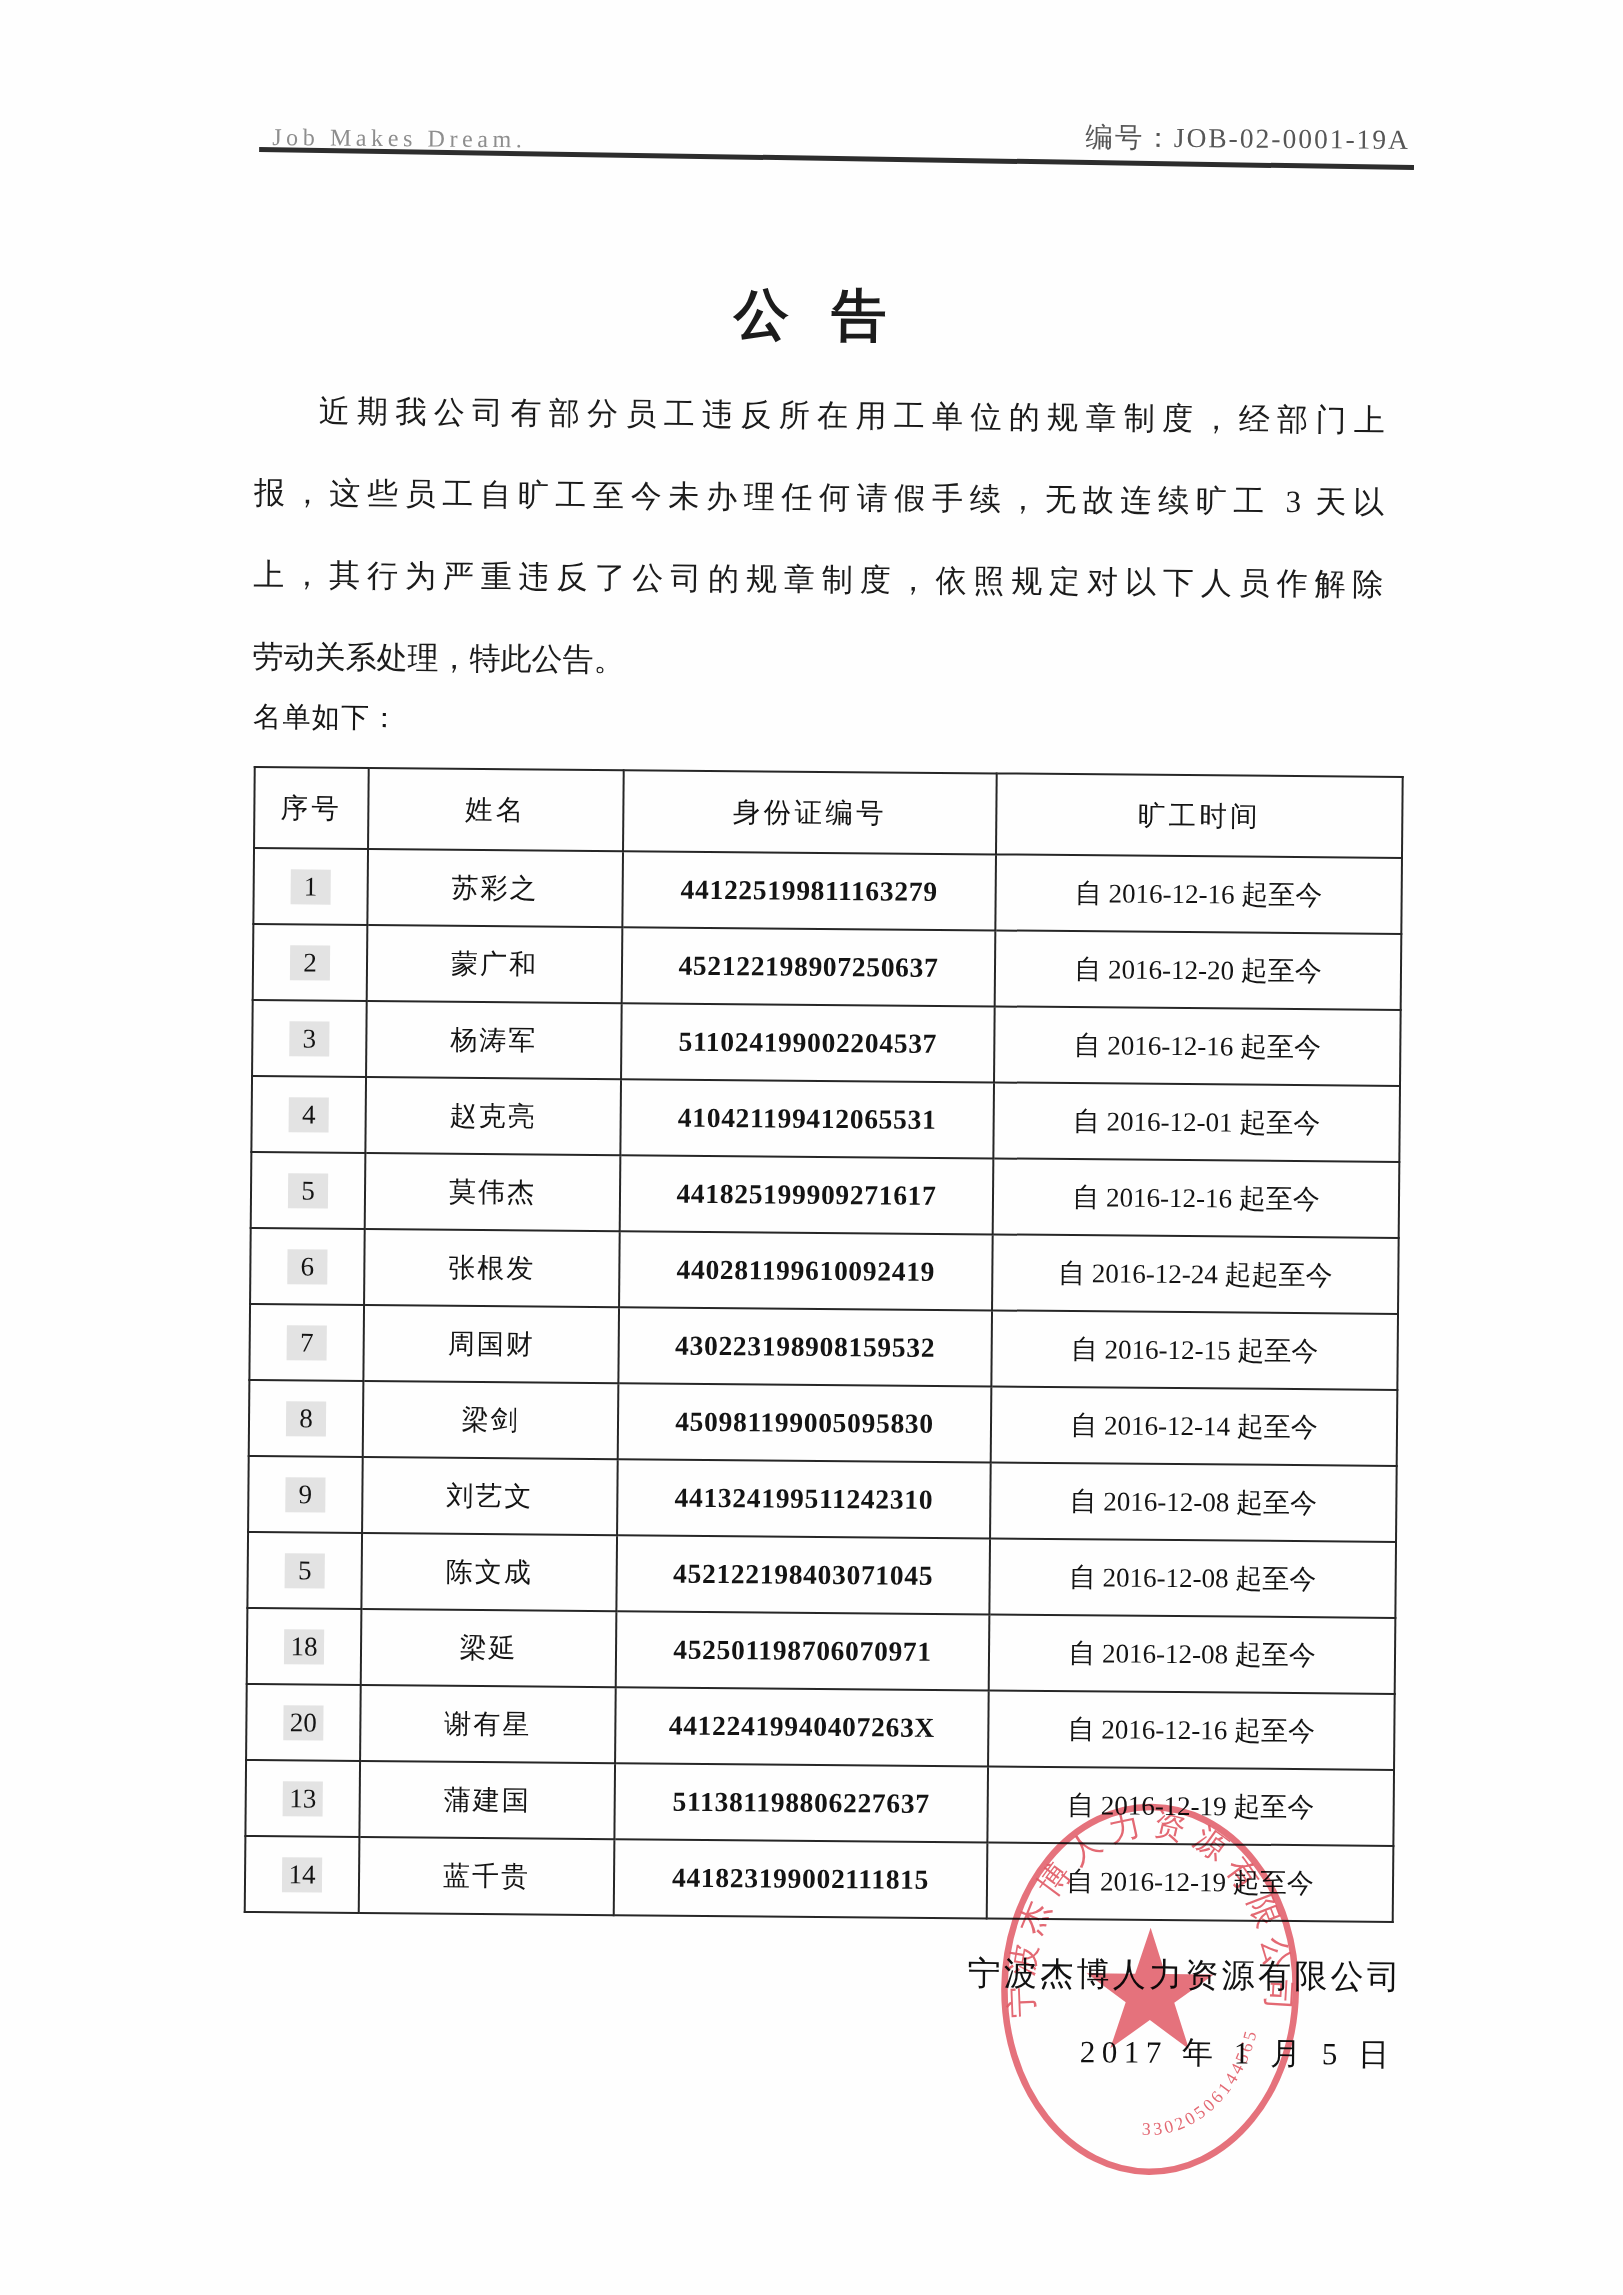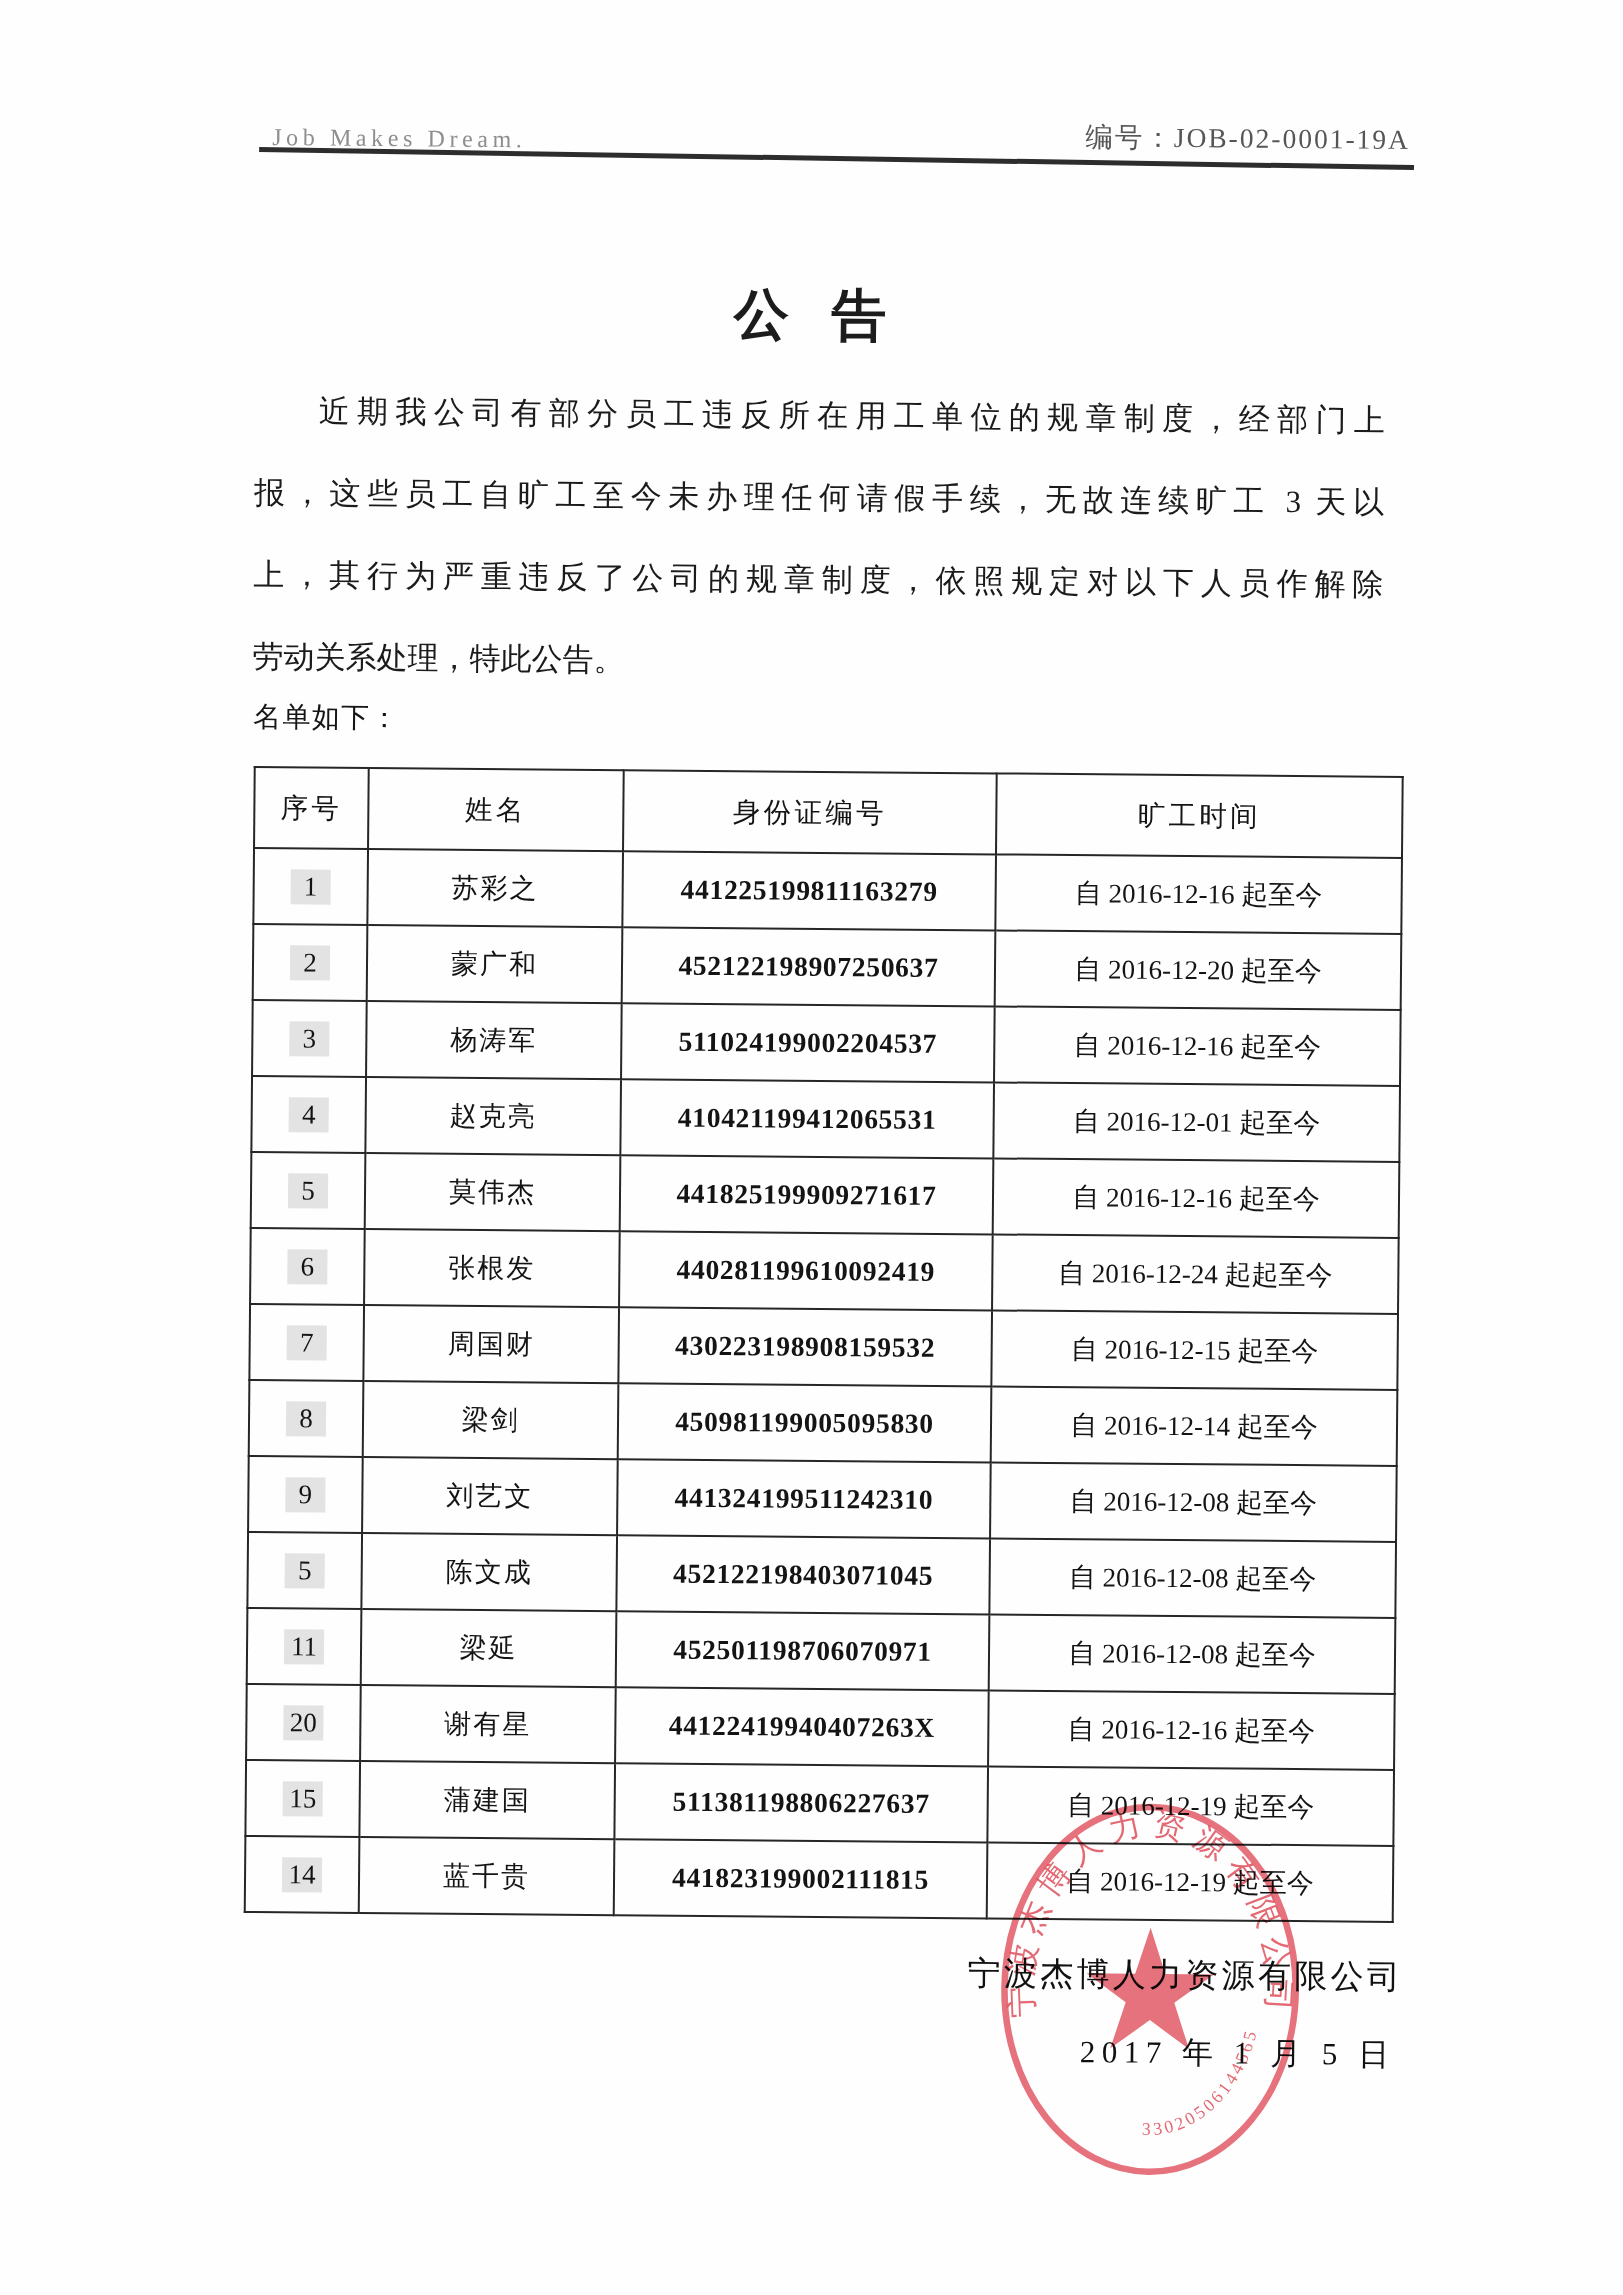--- a/index.html
+++ b/index.html
@@ -138,33 +138,33 @@
             <td class="id-cell">441324199511242310</td>
             <td class="period-cell">自 2016-12-08 起至今</td>
           </tr>
           <tr>
             <td><span class="no-chip">5</span></td>
             <td class="name-cell">陈文成</td>
             <td class="id-cell">452122198403071045</td>
             <td class="period-cell">自 2016-12-08 起至今</td>
           </tr>
           <tr>
-            <td><span class="no-chip">11</span></td>
+            <td><span class="no-chip">18</span></td>
             <td class="name-cell">梁延</td>
             <td class="id-cell">452501198706070971</td>
             <td class="period-cell">自 2016-12-08 起至今</td>
           </tr>
           <tr>
             <td><span class="no-chip">20</span></td>
             <td class="name-cell">谢有星</td>
             <td class="id-cell">44122419940407263X</td>
             <td class="period-cell">自 2016-12-16 起至今</td>
           </tr>
           <tr>
-            <td><span class="no-chip">15</span></td>
+            <td><span class="no-chip">13</span></td>
             <td class="name-cell">蒲建国</td>
             <td class="id-cell">511381198806227637</td>
             <td class="period-cell">自 2016-12-19 起至今</td>
           </tr>
           <tr>
             <td><span class="no-chip">14</span></td>
             <td class="name-cell">蓝千贵</td>
             <td class="id-cell">441823199002111815</td>
             <td class="period-cell">自 2016-12-19 起至今</td>
           </tr>

